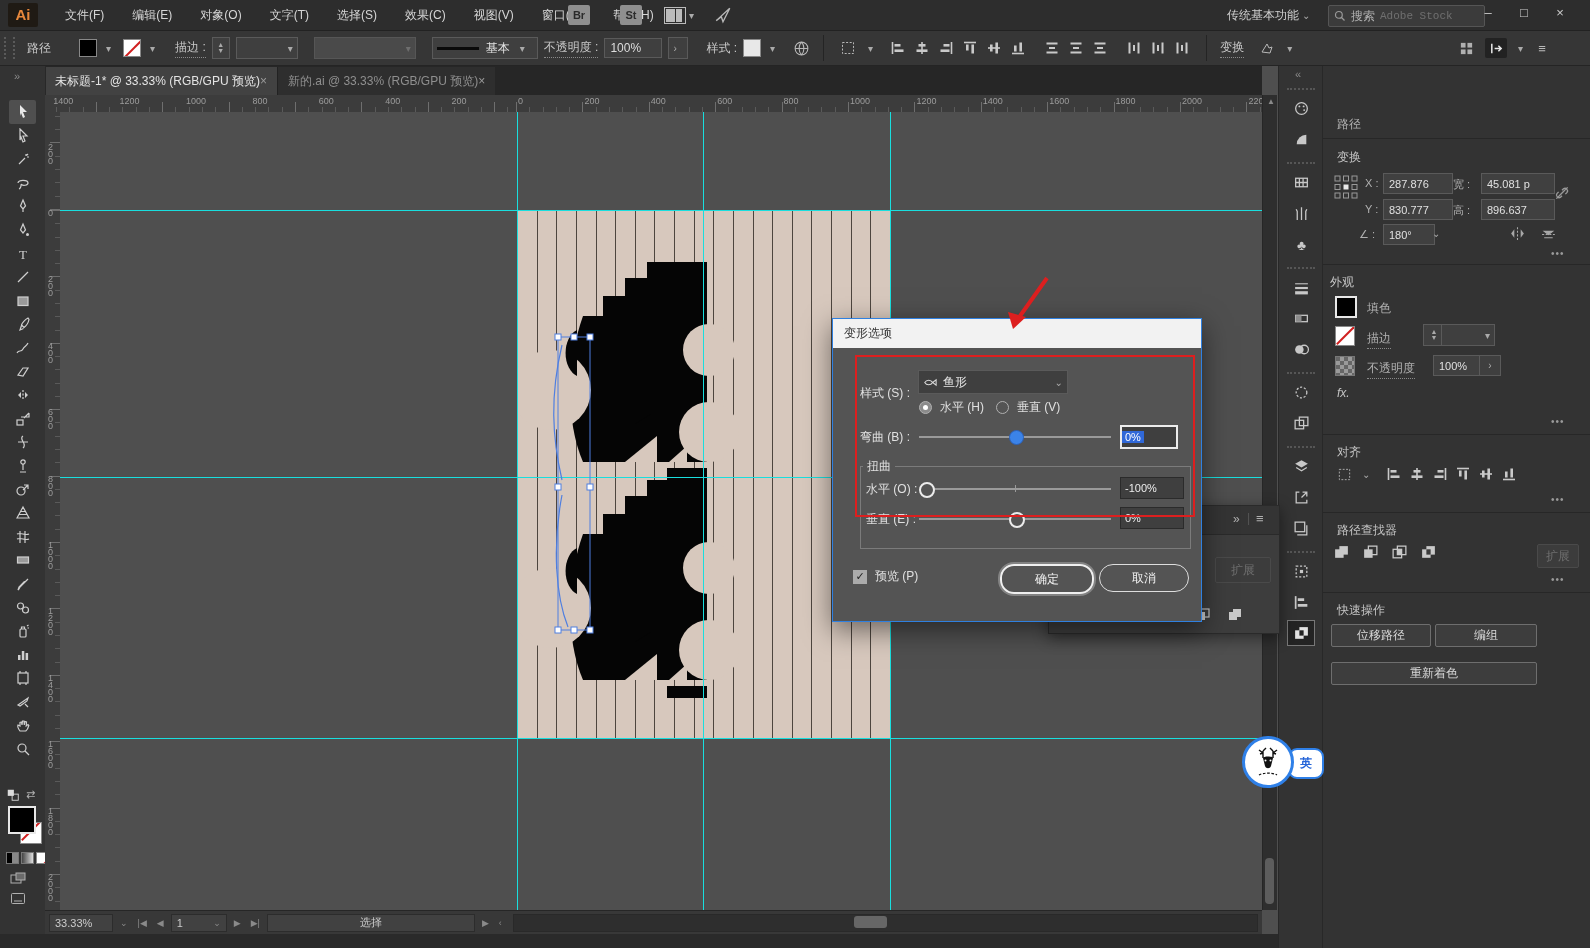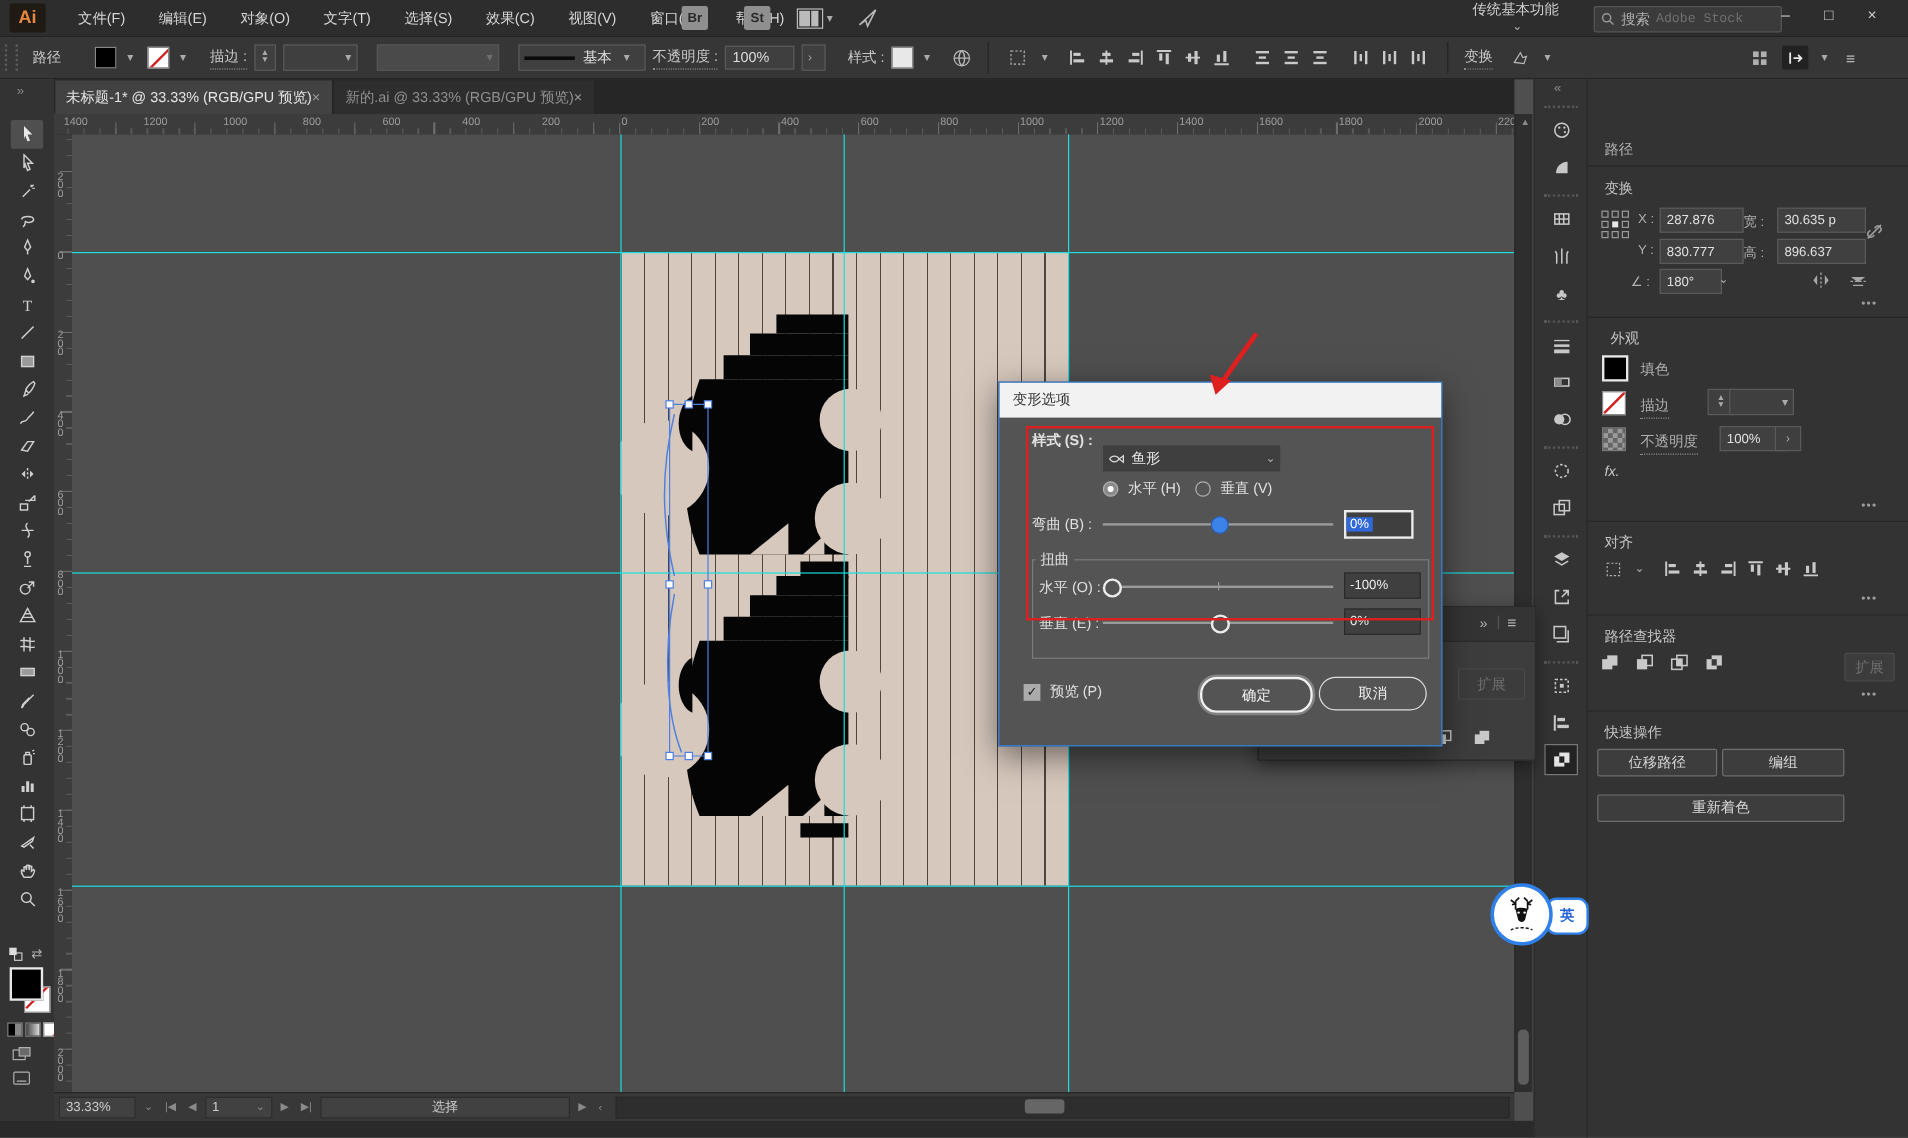--- a/index.html
+++ b/index.html
@@ -137,21 +137,21 @@
       <span class="ws-icon">
           <span style="width:9px;background:#bbb;margin:1px;"></span>
           <span style="width:6px;background:#bbb;margin:1px 1px 1px 0;"></span>
         </span>
       <span class="chev">▾</span>
     </div>
     <svg width="18" height="18" viewBox="0 0 16 16" style="margin-left:12px;">
         <path d="M2 13L14 2 8 14l-1.5-4.5z" fill="none" stroke="#b8b8b8" stroke-width="1.2"></path>
       </svg>
   </div>
-  <div class="ab row" style="left:1227px;top:0;height:30px;flex-direction:column;">
+  <div class="ab row" style="left:1227px;top:0;height:30px;">
     <span style="color:#d0d0d0;">传统基本功能</span>
     <span class="chev">⌄</span>
   </div>
   <div class="ab search-box">
     <svg width="12" height="12" viewBox="0 0 16 16">
         <circle cx="6.5" cy="6.5" r="4.5" fill="none" stroke="#9a9a9a" stroke-width="1.6"></circle>
         <path d="M10 10l4 4" stroke="#9a9a9a" stroke-width="1.6"></path>
       </svg>
     <span style="color:#b0b0b0;">搜索</span>
     <span style="color:#707070;font-family:'Liberation Mono','DejaVu Sans Mono',monospace;font-size:11px;">Adobe Stock</span>
@@ -679,21 +679,21 @@
       </span>
     </div>
 </div>
 
 <div class="ab dialog">
   <div class="ab dlg-title">
       <span>变形选项</span>
     </div>
   <div class="ab red-box annot"></div>
 
-  <span class="ab dlg-label" style="left:27px;top:40px;font-weight:bold;">样式 (S) :</span>
+  <span class="ab dlg-label" style="left:27px;top:66px;">样式 (S) :</span>
   <div class="ab dd-box" style="left:85px;top:51px;width:140px;height:22px;gap:6px;">
     <svg width="14" height="11" viewBox="0 0 16 12">
         <path d="M2 6C4 2.5 9 2.5 11 6 9 9.5 4 9.5 2 6Z M11 6l4-3v6z" fill="none" stroke="#d8d8d8" stroke-width="1.2"></path>
       </svg>
     <span style="color:#e8e8e8;">鱼形</span>
     <span class="chev" style="margin-left:auto;">⌄</span>
   </div>
 
   <div class="ab row" style="left:86px;top:80px;gap:8px;">
     <span class="radio sel"></span>
@@ -887,21 +887,21 @@
           <rect x="2" y="19" width="5" height="5"></rect>
           <rect x="10.5" y="19" width="5" height="5"></rect>
           <rect x="19" y="19" width="5" height="5"></rect>
         </g>
         <rect x="10.5" y="10.5" width="5" height="5" fill="#e8e8e8"></rect>
       </svg>
   </div>
   <span class="ab p-label" style="left:42px;top:111px;">X :</span>
   <div class="ab p-field" style="left:60px;top:107px;width:58px;">287.876</div>
   <span class="ab p-label" style="left:130px;top:111px;">宽 :</span>
-  <div class="ab p-field" style="left:158px;top:107px;width:62px;">30.635 p</div>
+  <div class="ab p-field" style="left:158px;top:107px;width:62px;">45.081 p</div>
   <span class="ab p-label" style="left:42px;top:137px;">Y :</span>
   <div class="ab p-field" style="left:60px;top:133px;width:58px;">830.777</div>
   <span class="ab p-label" style="left:130px;top:137px;">高 :</span>
   <div class="ab p-field" style="left:158px;top:133px;width:62px;">896.637</div>
   <svg class="ab" style="left:230px;top:118px;" width="18" height="18" viewBox="0 0 16 16">
       <path d="M6 10l4-4M5 7L3.5 8.5a2.3 2.3 0 003.2 3.2L8 10.5M11 9l1.5-1.5a2.3 2.3 0 00-3.2-3.2L8 5.5M3 13L13 3" stroke="#9a9a9a" fill="none" stroke-width="1.2"></path>
     </svg>
   <span class="ab p-label" style="left:36px;top:162px;">∠ :</span>
   <div class="ab p-field" style="left:60px;top:158px;width:40px;">180°</div>
   <span class="ab chev" style="left:106px;top:162px;">⌄</span>
@@ -909,21 +909,21 @@
       <path d="M5 3L2 7l3 4zM11 3l3 4-3 4z" fill="#a8a8a8"></path>
       <path d="M8 1v12" stroke="#a8a8a8" stroke-dasharray="2 1.4"></path>
     </svg>
   <svg class="ab" style="left:218px;top:160px;" width="17" height="15" viewBox="0 0 16 14">
       <path d="M3 5l4 3 4-3zM3 11h8" fill="#a8a8a8" stroke="#a8a8a8"></path>
       <path d="M1 8h12" stroke="#a8a8a8" stroke-dasharray="2 1.4" fill="none"></path>
     </svg>
   <span class="ab more-dots" style="left:228px;top:182px;">•••</span>
   <div class="ab props-divider" style="top:198px;"></div>
 
-  <div class="ab props-section-title" style="left:19px;top:208px;">外观</div>
+  <div class="ab props-section-title" style="left:7px;top:208px;">外观</div>
   <div class="ab" style="left:12px;top:230px;width:18px;height:18px;background:#000;border:2px solid #e8e8e8;"></div>
   <span class="ab p-label" style="left:44px;top:234px;font-size:12px;">填色</span>
   <div class="ab swatch none" style="left:12px;top:260px;width:18px;height:18px;"></div>
   <span class="ab p-label dotted-u" style="left:44px;top:264px;font-size:12px;">描边</span>
   <div class="ab dd-box" style="left:100px;top:258px;width:16px;height:20px;flex-direction:column;gap:0;font-size:7px;color:#aaa;line-height:6px;padding:0 2px;justify-content:center;">
       <span>▲</span>
       <span>▼</span>
     </div>
   <div class="ab dd-box" style="left:118px;top:258px;width:44px;justify-content:flex-end;">
       <span class="chev">▾</span>

